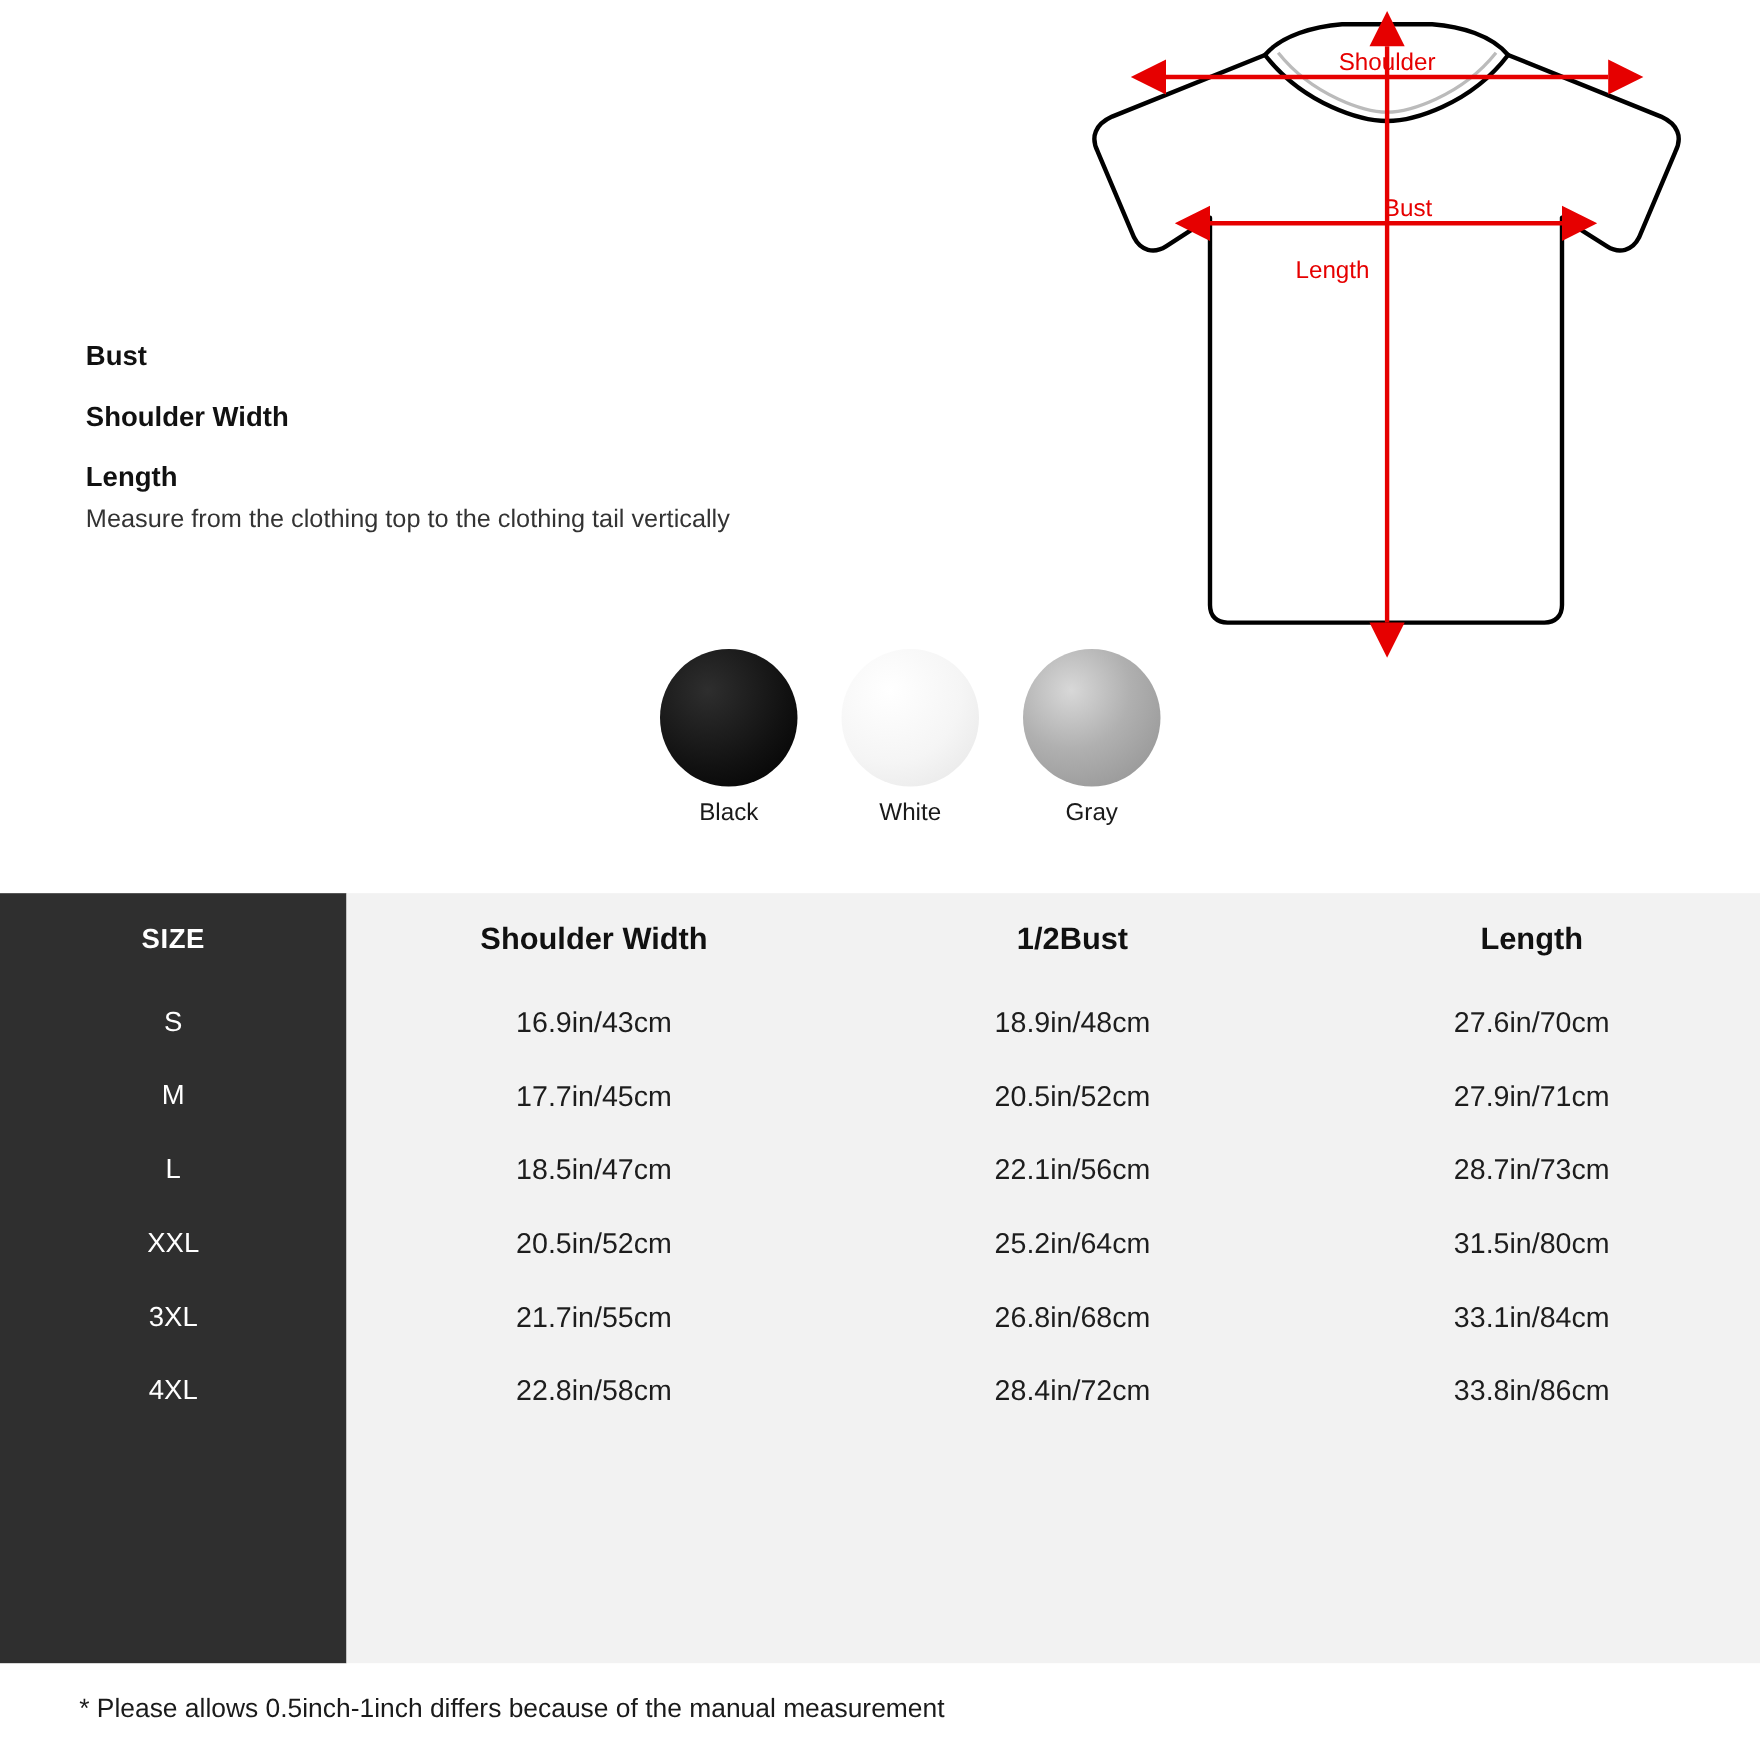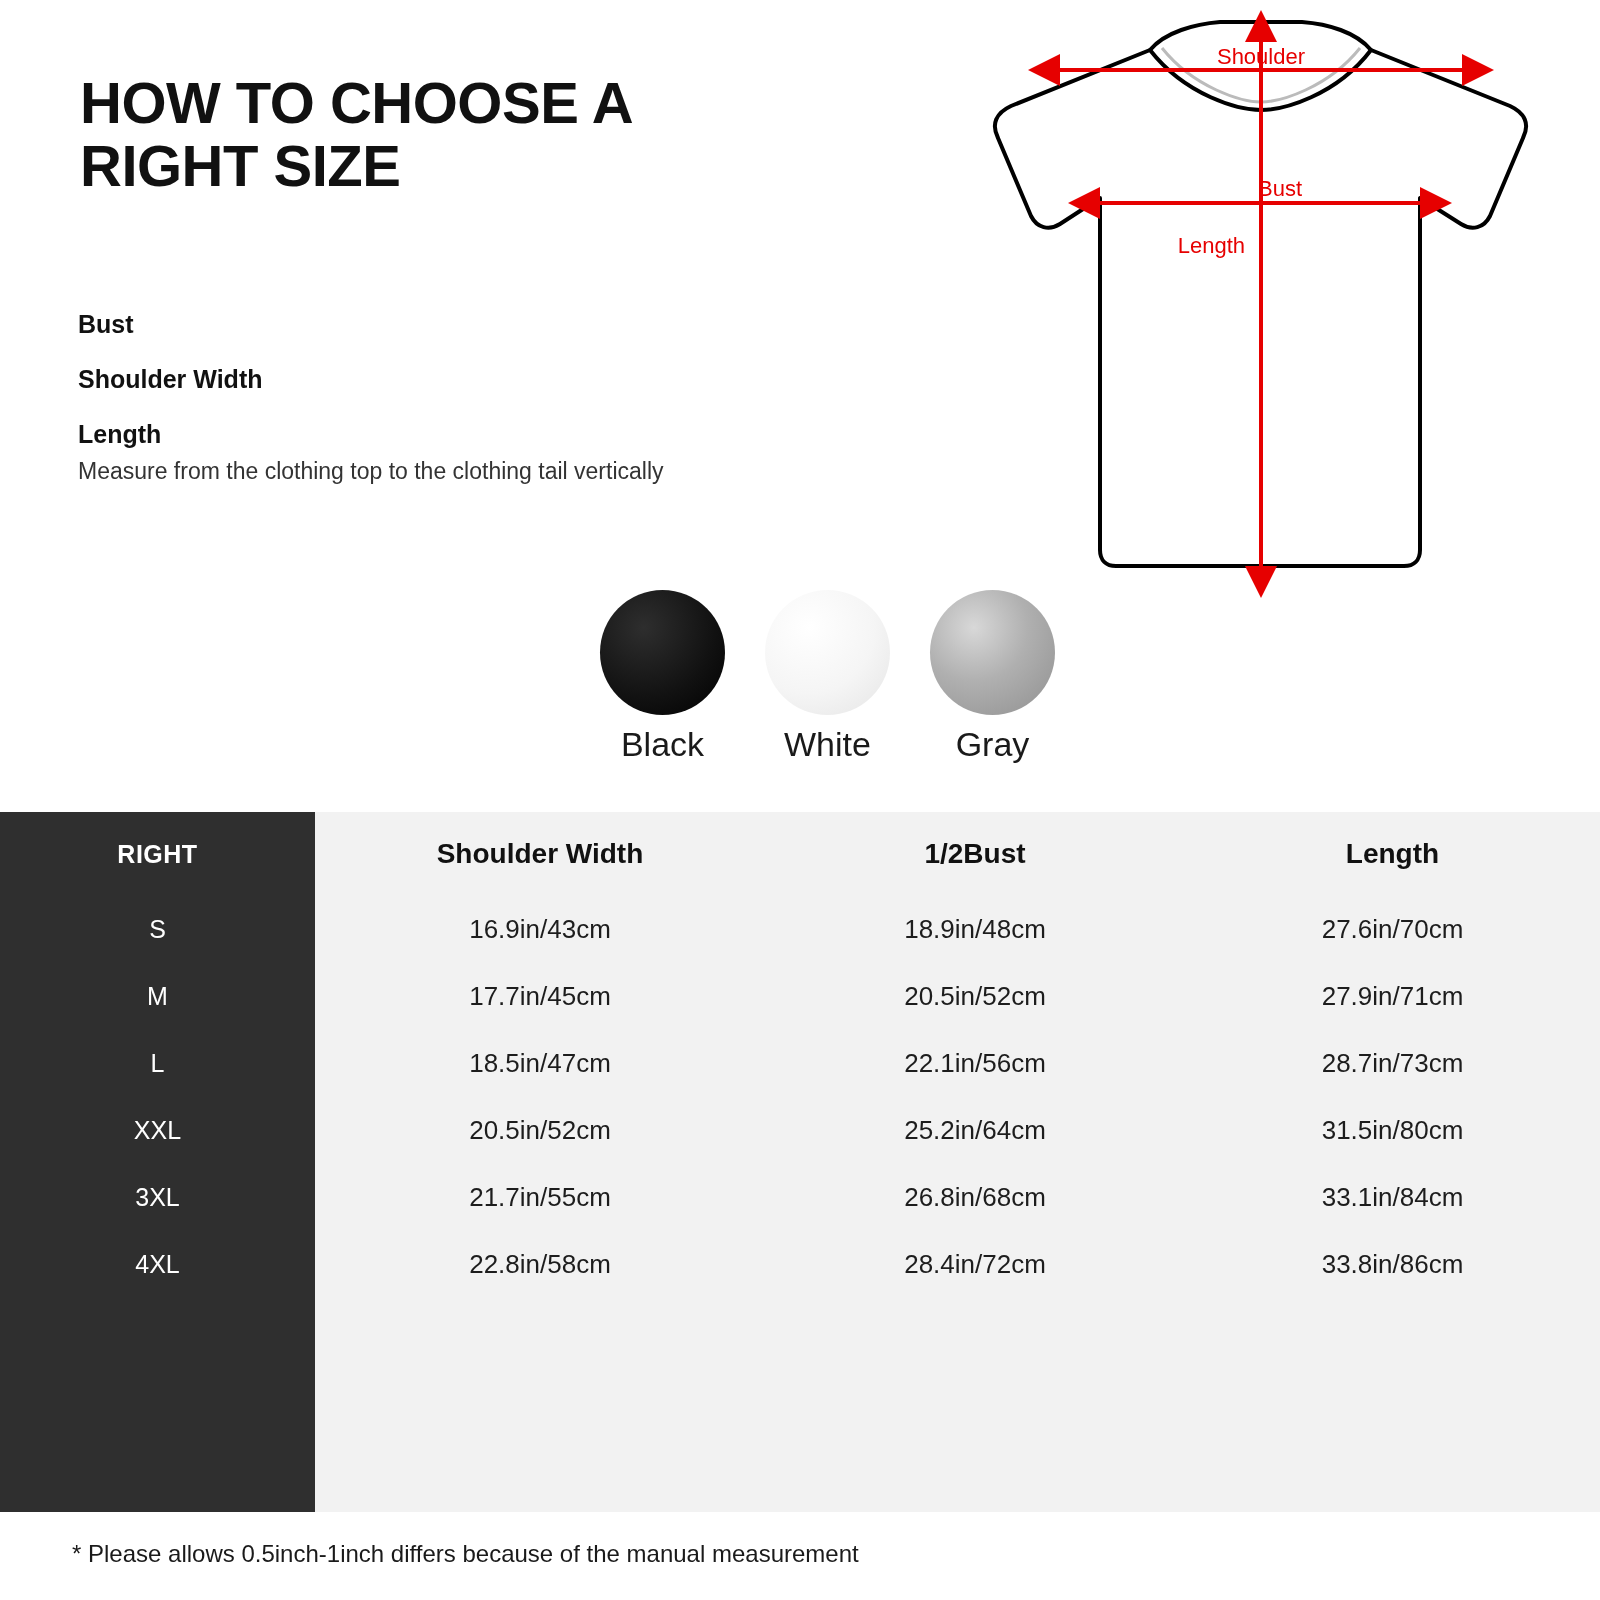--- a/index.html
+++ b/index.html
@@ -93,21 +93,21 @@
   .swatch-dot.black {
     background: radial-gradient(circle at 35% 30%, #2e2e2e 0%, #111111 60%, #000000 100%);
   }
   .swatch-dot.gray {
     background: radial-gradient(circle at 35% 30%, #d8d8d8 0%, #b0b0b0 45%, #8f8f8f 100%);
   }
   .swatch-dot.white {
     background: radial-gradient(circle at 35% 30%, #ffffff 0%, #f5f5f5 55%, #e4e4e4 100%);
   }
   .swatch-label {
-    font-size: 34px;
+    font-size: 22px;
     color: #1a1a1a;
   }
 
   
   .table-zone {
     position: absolute;
     left: 0;
     top: 812px;
     width: 1600px;
     height: 700px;
@@ -171,21 +171,20 @@
     top: 1540px;
     font-size: 24px;
     color: #1a1a1a;
   }
 </style>
 </head>
 <body>
 
 <div class="page">
 
-  <div class="headline">HOW TO CHOOSE A RIGHT SIZE</div>
 
   <div class="instructions">
     <div class="inst-block">
       <div class="inst-title">Bust</div>
     </div>
     <div class="inst-block">
       <div class="inst-title">Shoulder Width</div>
     </div>
     <div class="inst-block">
       <div class="inst-title">Length</div>
@@ -267,21 +266,21 @@
     <div class="data-bg"></div>
     <table class="size-table">
       <colgroup>
         <col class="c-size">
         <col class="c-shoulder">
         <col class="c-bust">
         <col class="c-length">
       </colgroup>
       <thead>
         <tr>
-          <th class="size-head">RIGHT</th>
+          <th class="size-head">SIZE</th>
           <th>Shoulder Width</th>
           <th>1/2Bust</th>
           <th>Length</th>
         </tr>
       </thead>
       <tbody>
         <tr>
           <td class="size-cell">S</td>
           <td>16.9in/43cm</td>
           <td>18.9in/48cm</td>

